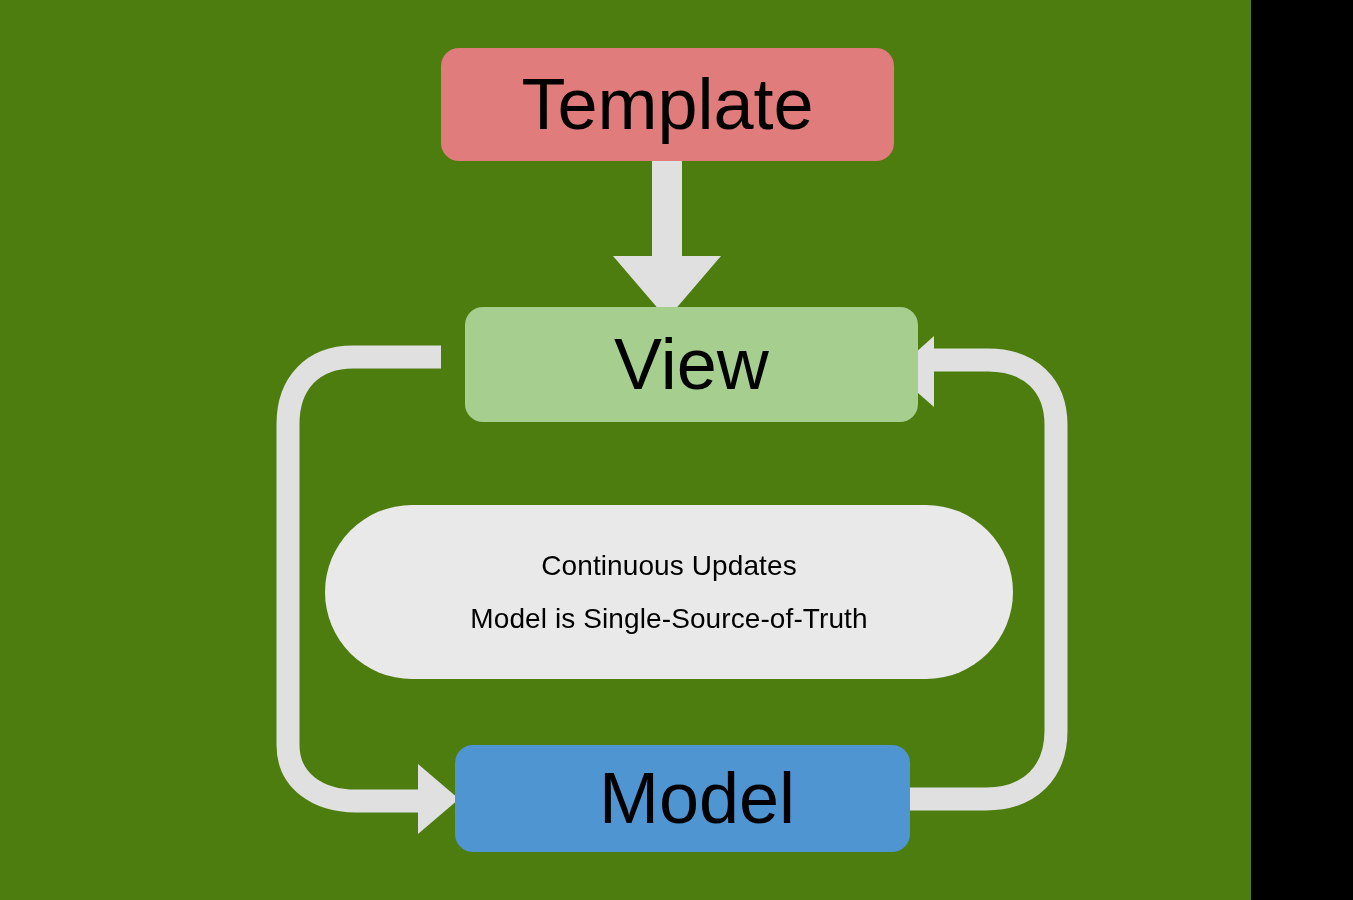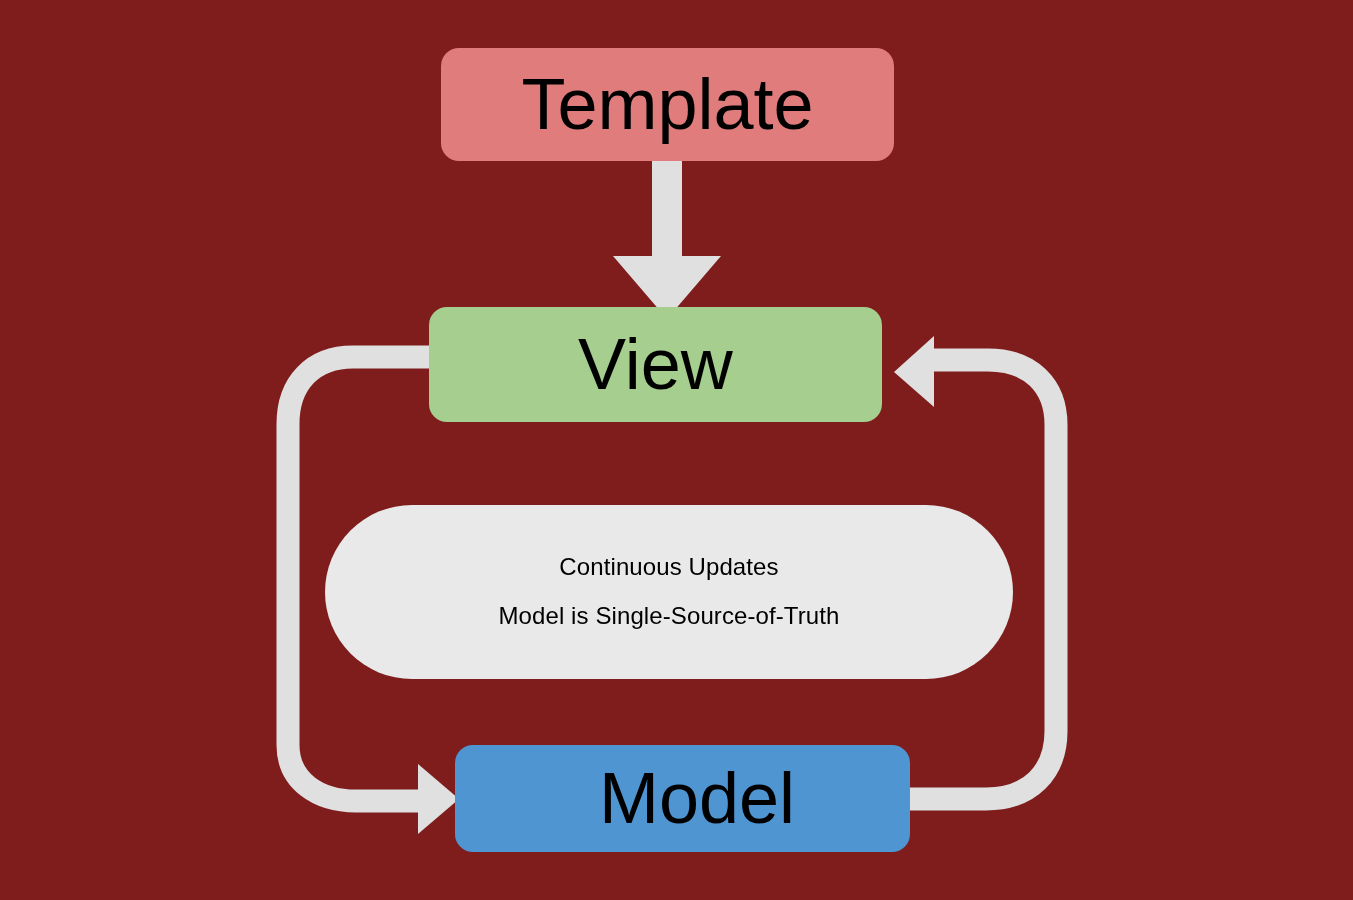--- a/index.html
+++ b/index.html
@@ -6,23 +6,23 @@
   html, body {
     margin: 0;
     padding: 0;
     background: #000000;
   }
   body {
     font-family: "Liberation Sans", "DejaVu Sans", sans-serif;
   }
   #stage {
     position: relative;
-    width: 1353px;
+    width: 1251px;
     height: 900px;
-    background: #7f1d1d;
+    background: #4d7c0f;
     overflow: hidden;
   }
   #arrow-layer {
     position: absolute;
     left: 0;
     top: 0;
     width: 1353px;
     height: 900px;
   }
   .node {
@@ -40,21 +40,21 @@
   #node-template {
     left: 441px;
     top: 48px;
     width: 453px;
     height: 113px;
     background: #E07C7C;
     border-radius: 18px;
     font-size: 72px;
   }
   #node-view {
-    left: 429px;
+    left: 465px;
     top: 307px;
     width: 453px;
     height: 115px;
     background: #A5CE8F;
     border-radius: 18px;
     font-size: 72px;
     justify-content: center;
   }
   #node-model {
     left: 455px;
@@ -66,21 +66,21 @@
     font-size: 72px;
     padding-left: 29px;
   }
   #node-note {
     left: 325px;
     top: 505px;
     width: 688px;
     height: 174px;
     background: #E9E9E9;
     border-radius: 87px;
-    font-size: 24px;
+    font-size: 28px;
     flex-direction: column;
     z-index: 4;
   }
   #node-note .note-line {
     display: block;
     letter-spacing: 0.1px;
   }
   #node-note .note-line + .note-line {
     margin-top: 24px;
     text-align: center;

